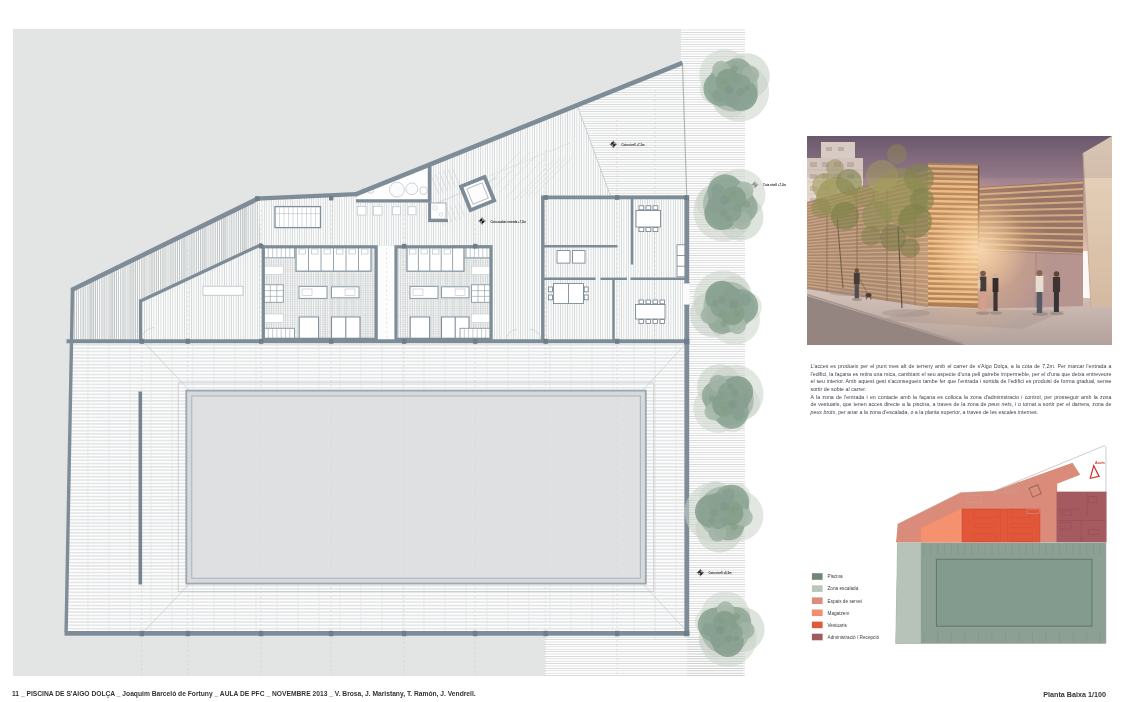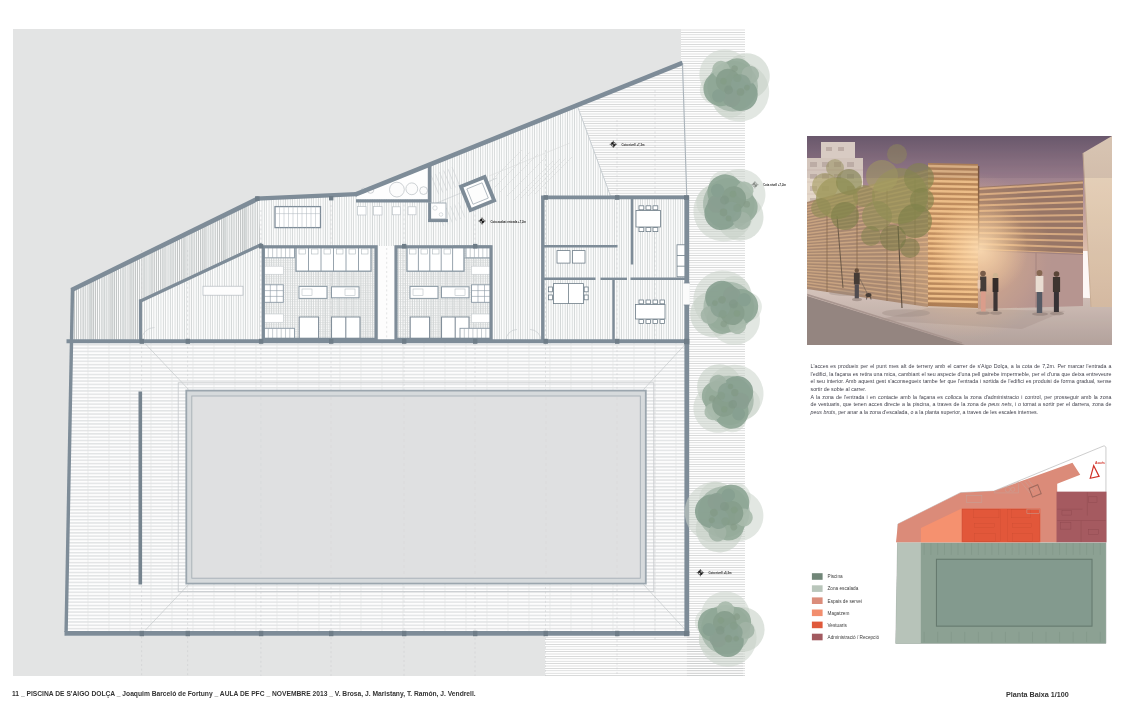--- a/index.html
+++ b/index.html
@@ -844,14 +844,14 @@
 <div style="text-align:justify;text-align-last:justify">l'edifici, la façana es retira una mica, cambiant el seu aspecte d'una pell gairebe impermeble, per el d'una que deixa entreveure</div>
 <div style="text-align:justify;text-align-last:justify">el seu interior. Amb aquest gest s'aconsegueix tambe fer que l'entrada i sortida de l'edifici es produisi de forma gradual, sense</div>
 <div>sortir de sobte al carrer.</div>
 <div style="text-align:justify;text-align-last:justify">A la zona de l'entrada i en contacte amb la façana es colloca la zona d'administracio i control, per prosseguir amb la zona</div>
 <div style="text-align:justify;text-align-last:justify">de vestuaris, que tenen acces directe a la piscina, a traves de la zona de <i>peus nets</i>, i o tornat a sortir per el darrera, zona de</div>
 <div><i>peus bruts</i>, per anar a la zona d'escalada, o a la planta superior, a traves de les escales internes.</div>
 </div>
 
 <div class="tx" style="left:12px;top:690px;font-size:6.7px;font-weight:bold;color:#333;white-space:nowrap">11 _ PISCINA DE S'AIGO DOLÇA _ Joaquim Barceló de Fortuny _ AULA DE PFC _ NOVEMBRE 2013 _ V. Brosa, J. Maristany, T. Ramón, J. Vendrell.</div>
 
-<div class="tx" style="left:1006px;top:689.5px;width:100px;text-align:left;font-size:7.2px;font-weight:bold;color:#333;white-space:nowrap">Planta Baixa 1/100</div>
+<div class="tx" style="left:1006px;top:689.5px;width:100px;text-align:right;font-size:7.2px;font-weight:bold;color:#333;white-space:nowrap">Planta Baixa 1/100</div>
 </div>
 
 </body></html>

